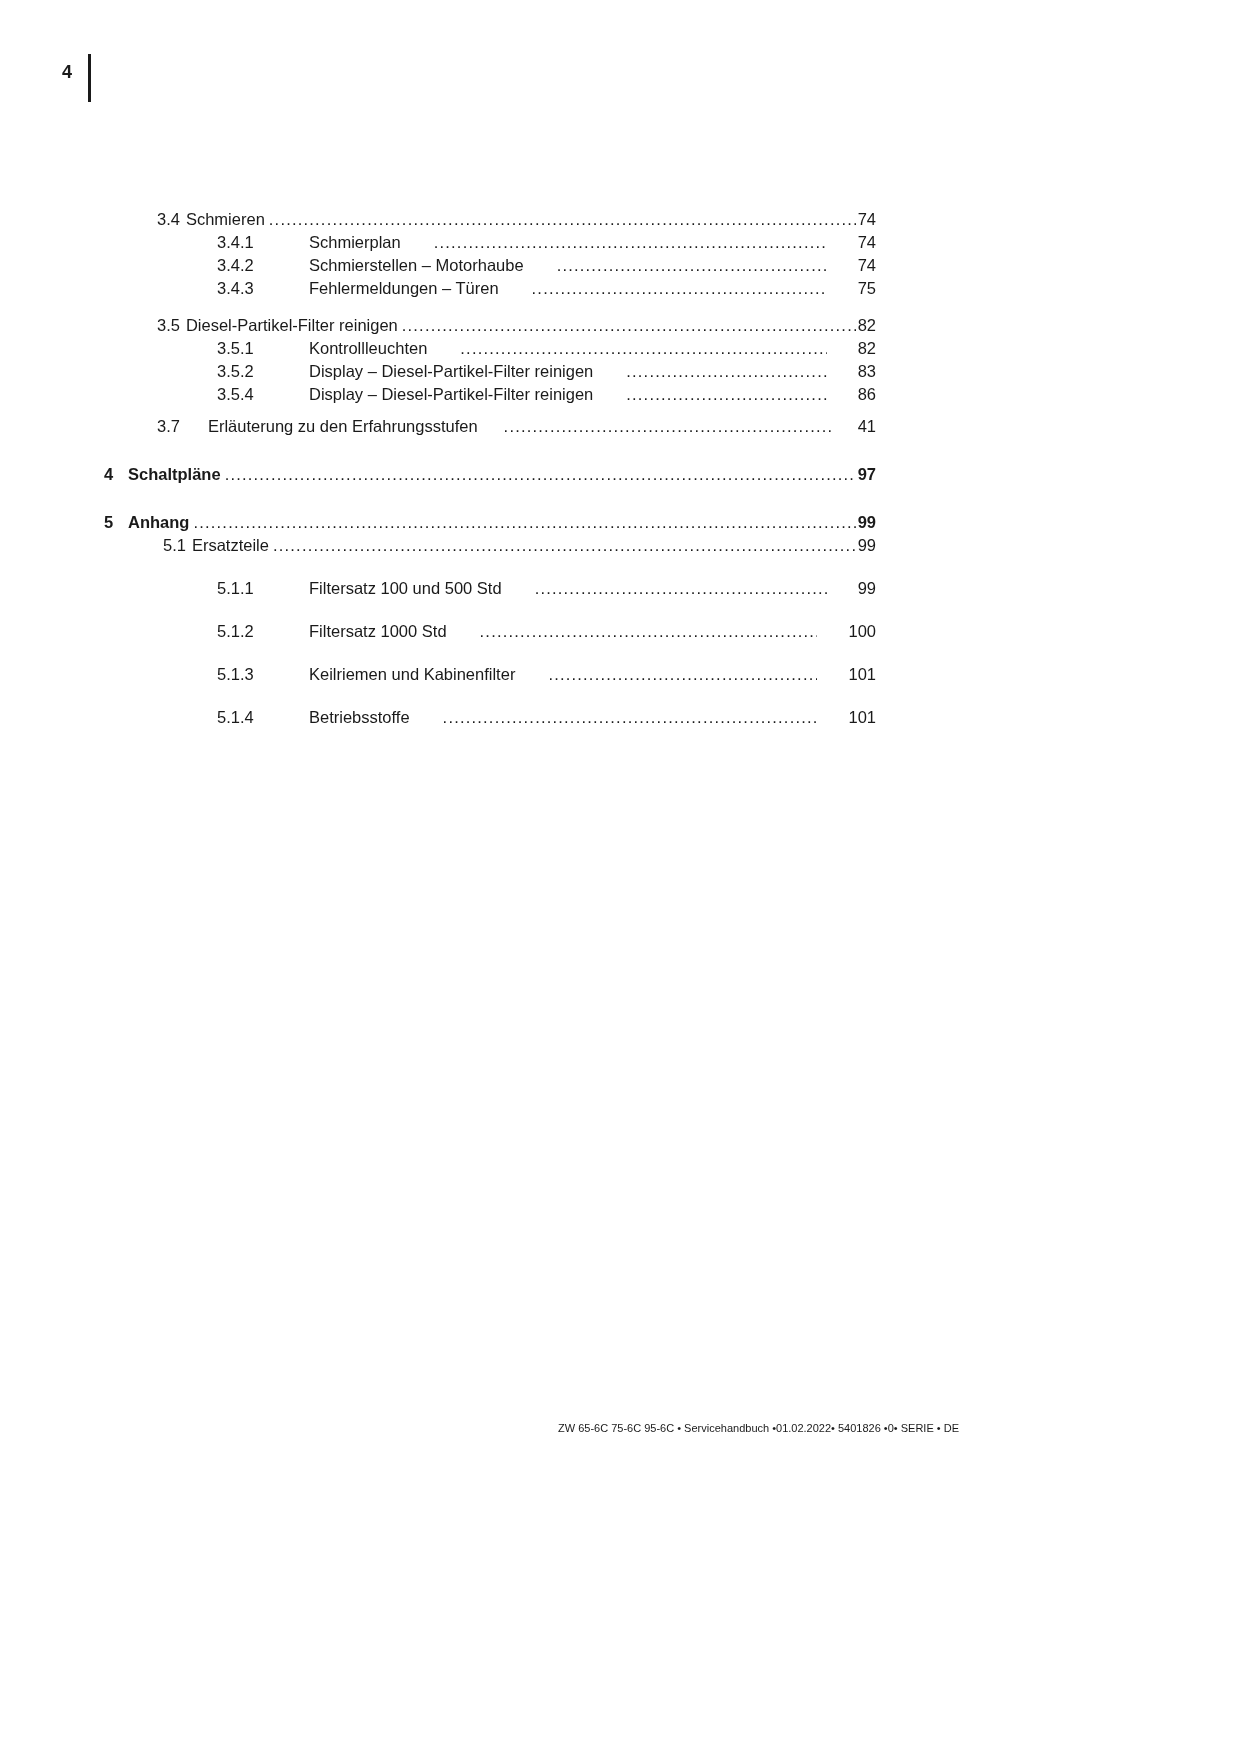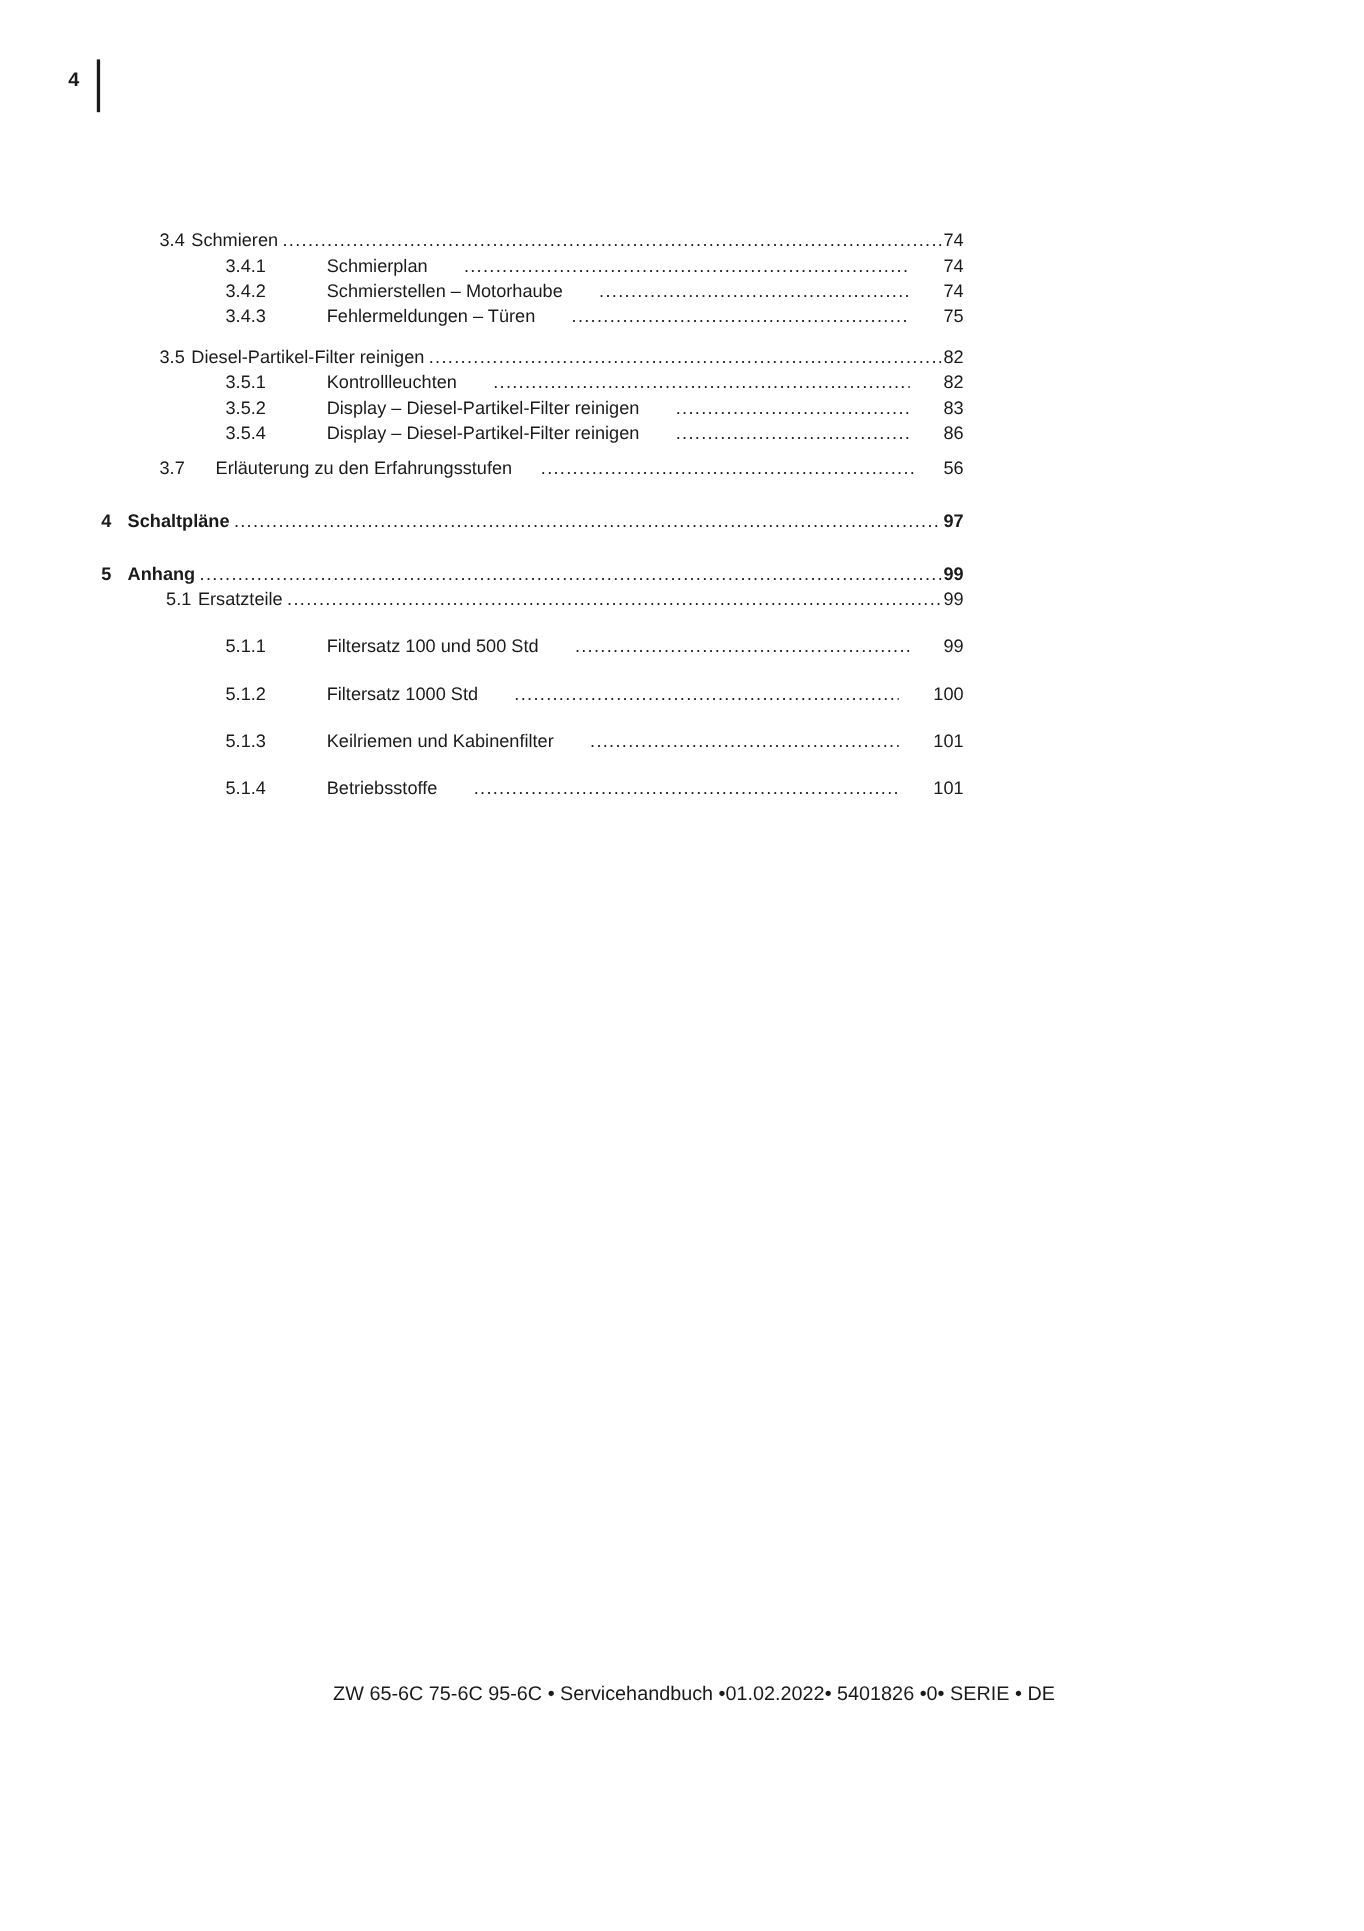--- a/index.html
+++ b/index.html
@@ -34,20 +34,21 @@
     height: 48px;
     background: #1a1a1a;
   }
 
   
   .toc {
     position: absolute;
     left: 0;
     top: 208px;
     width: 876px;
+    padding-left: 12px;
   }
   .toc-row {
     display: flex;
     align-items: baseline;
     line-height: 23px;
     font-size: 16.5px;
     white-space: nowrap;
   }
   .toc-row.chapter {
     font-weight: bold;
@@ -77,23 +78,23 @@
   .toc-dots::after {
     content: "..................................................................................................................................................................................................";
     letter-spacing: 1.2px;
     font-size: 16.5px;
   }
   .toc-page { flex: none; text-align: right; }
 
   
   .footer {
     position: absolute;
-    top: 1529px;
+    top: 1422px;
     right: 281px;
-    font-size: 18px;
+    font-size: 11px;
     color: #1a1a1a;
     white-space: nowrap;
   }
 </style>
 </head>
 <body>
 
 <div class="pagenum-wrap">
   <span class="pagenum">4</span>
   <span class="pagenum-rule"></span>
@@ -149,21 +150,21 @@
     <span class="toc-label">Display – Diesel-Partikel-Filter reinigen</span>
     <span class="toc-dots"></span>
     <span class="toc-page">86</span>
   </div>
 
 
   <div class="toc-row lvl2 gap-sm">
     <span class="toc-num">3.7</span>
     <span class="toc-label">Erläuterung zu den Erfahrungsstufen</span>
     <span class="toc-dots"></span>
-    <span class="toc-page">56</span>
+    <span class="toc-page">41</span>
   </div>
 
   <div class="toc-row chapter gap-lg">
     <span class="toc-num">4</span>
     <span class="toc-label">Schaltpläne</span>
     <span class="toc-dots"></span>
     <span class="toc-page">97</span>
   </div>
 
   <div class="toc-row chapter gap-lg">

